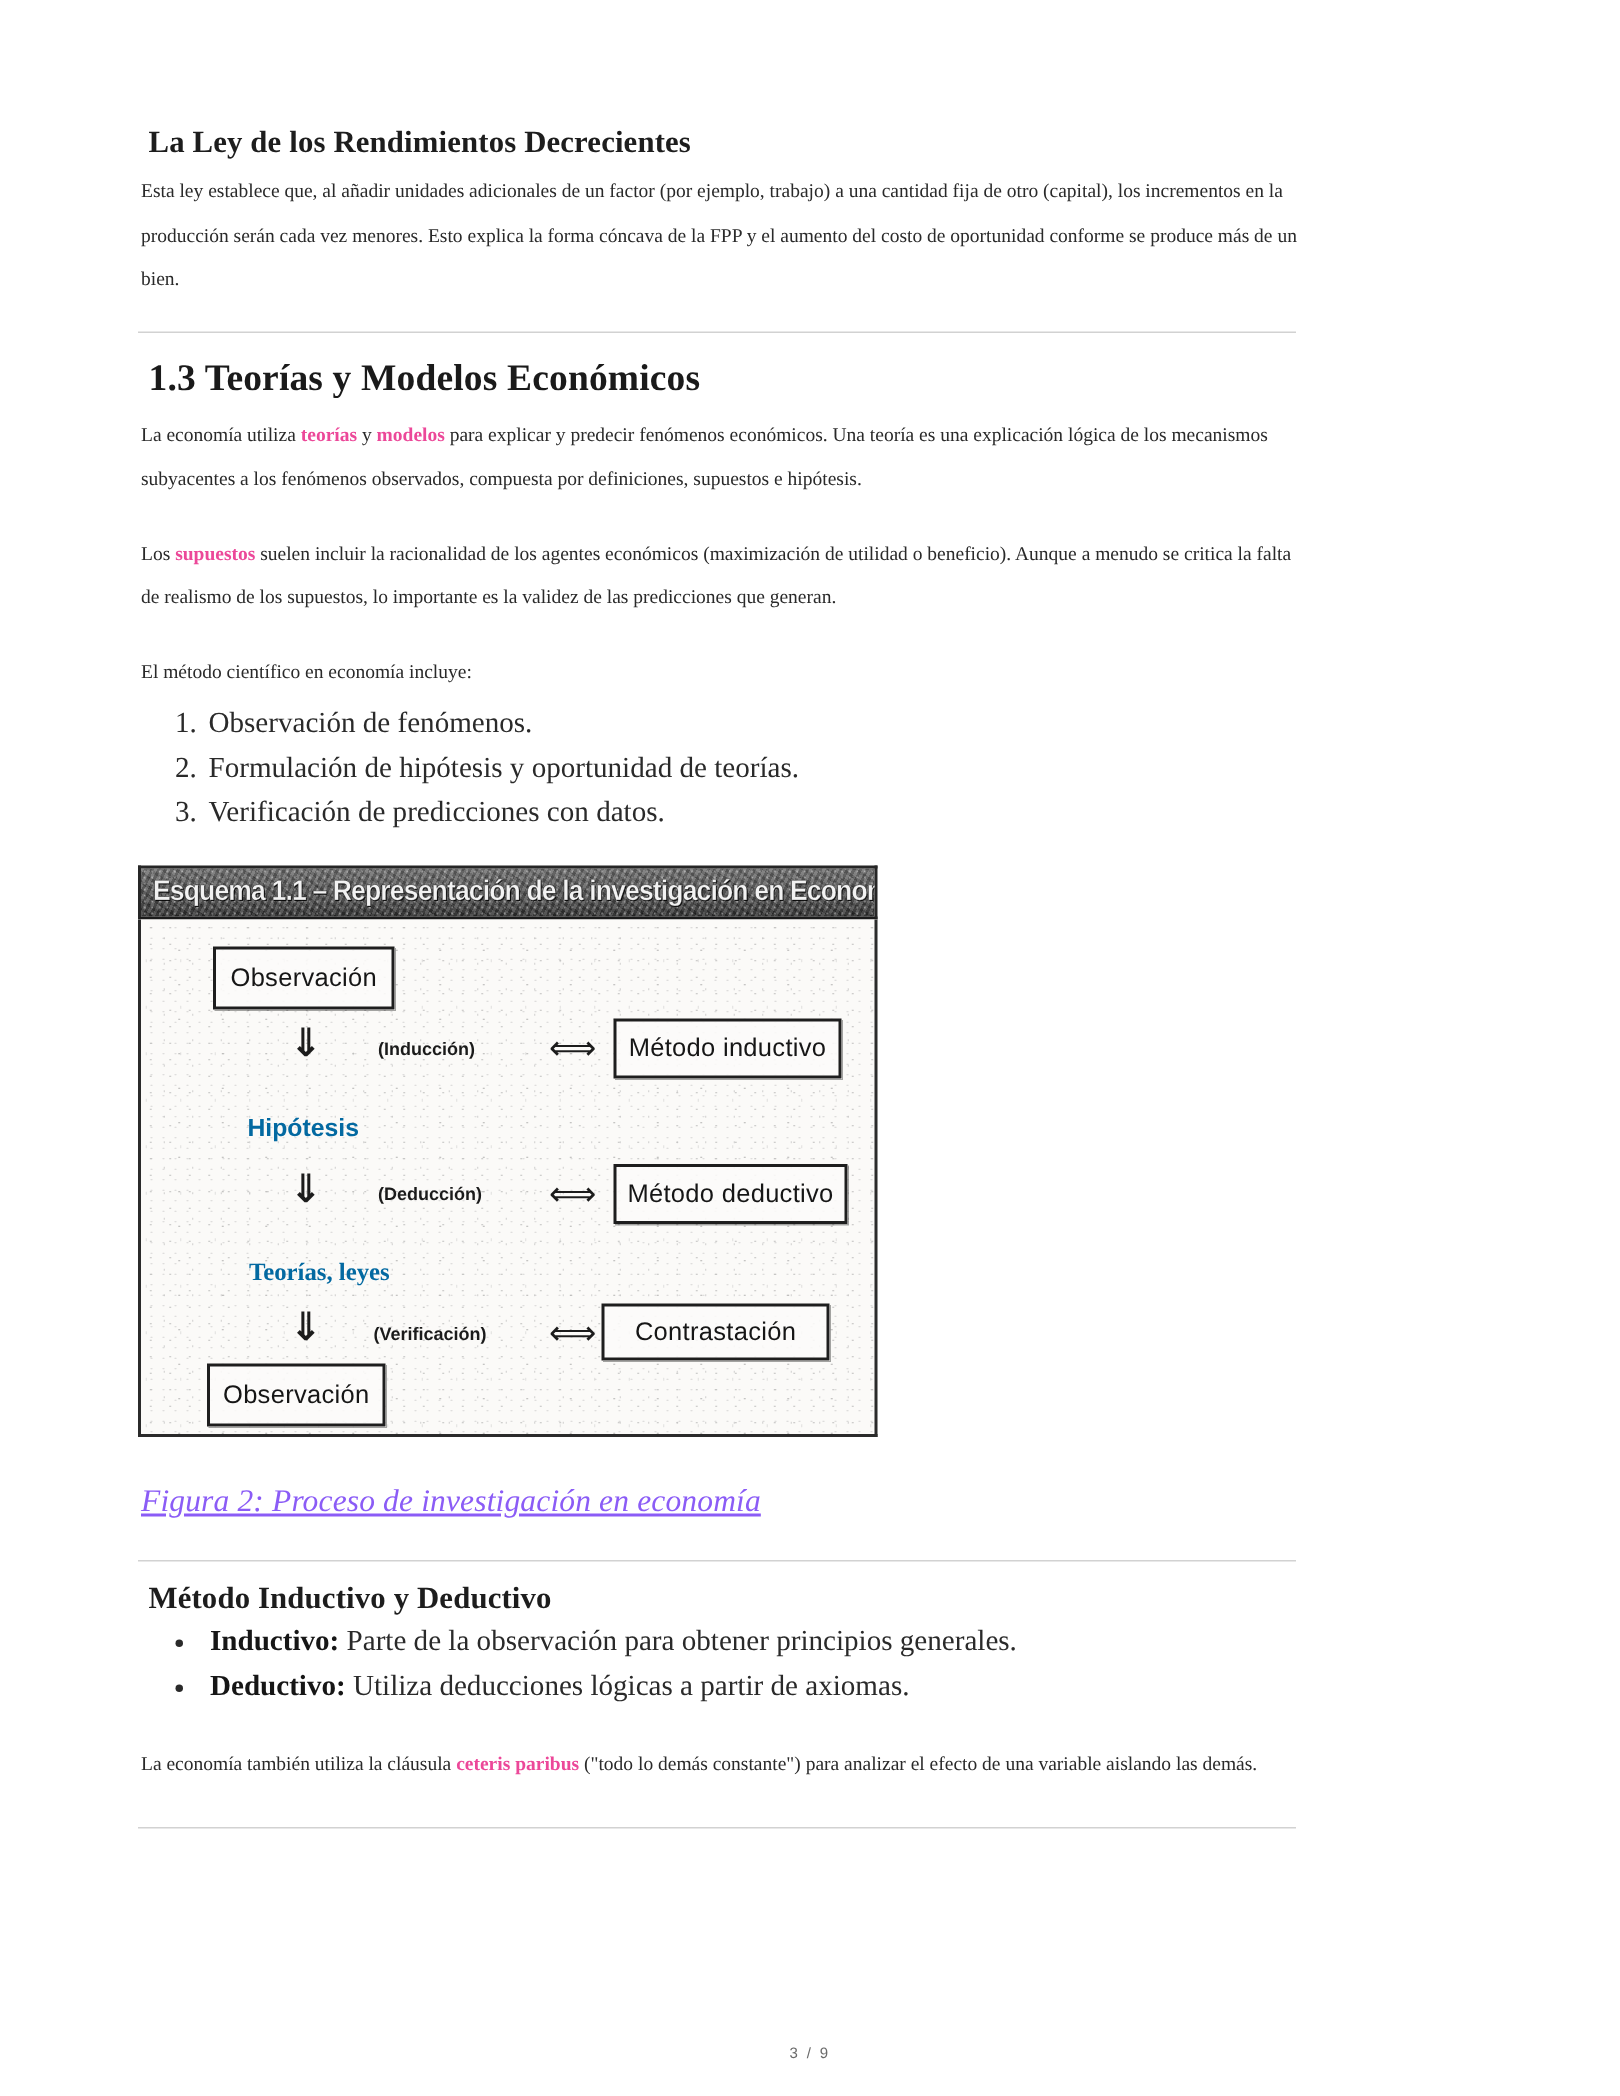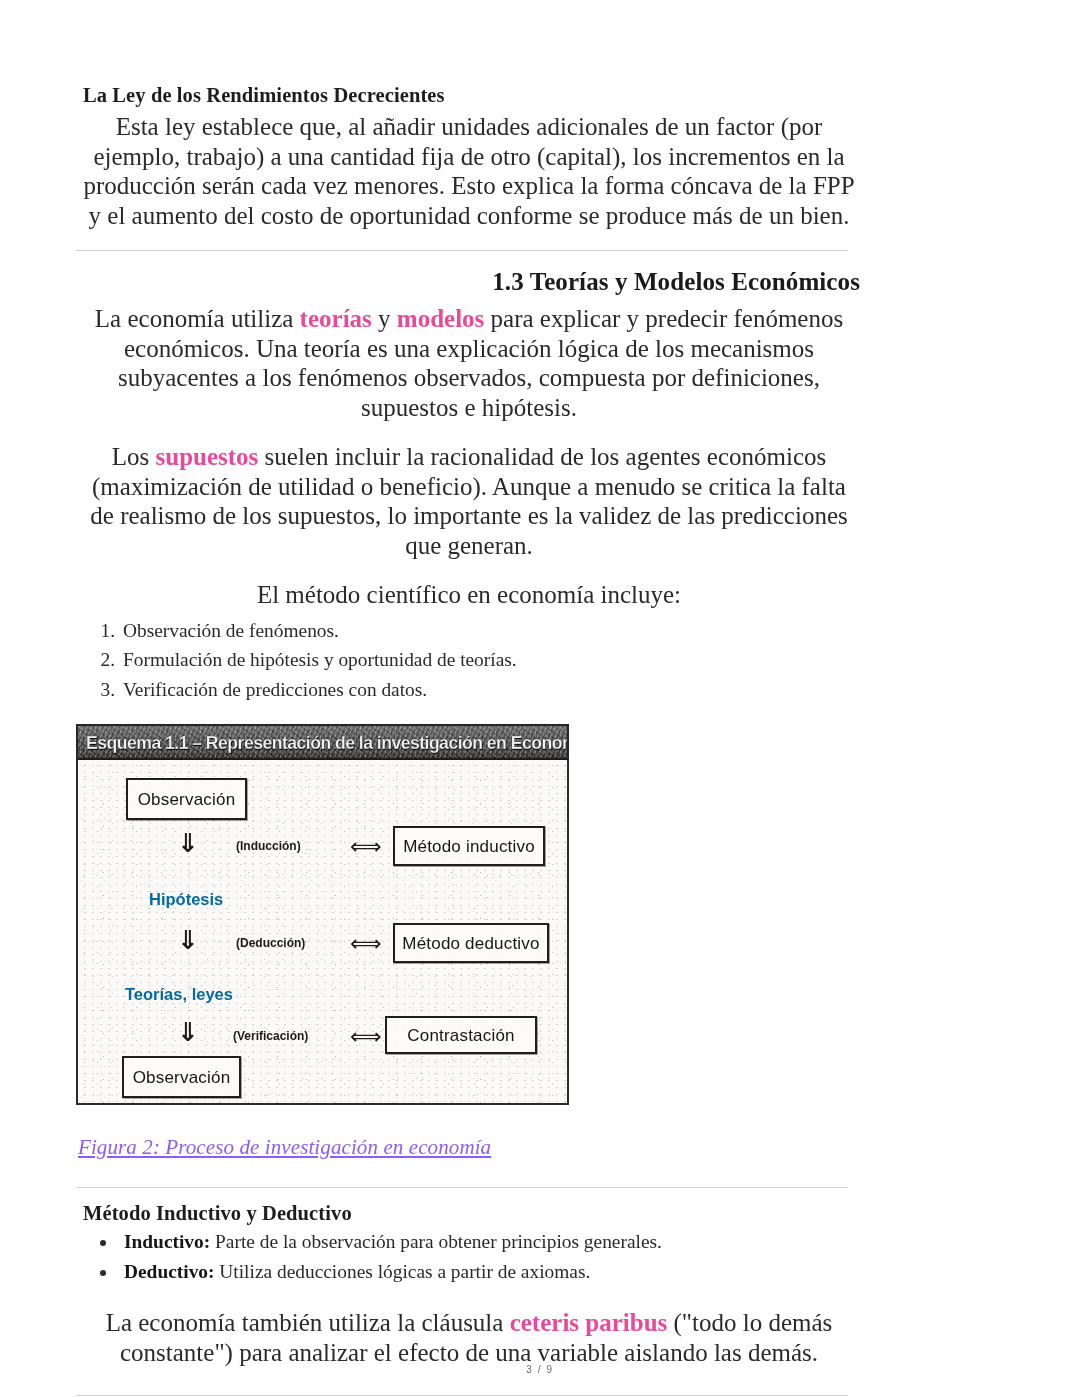--- a/index.html
+++ b/index.html
@@ -13,21 +13,21 @@
     font-family: "Liberation Serif", "DejaVu Serif", serif;
     color: #222222;
     overflow: hidden;
     position: relative;
   }
   .page {
     position: relative;
     width: 1080px;
     height: 1397px;
     box-sizing: border-box;
-    padding: 0 60px;
+    padding: 0 76px;
   }
   .content {
     position: relative;
     padding-top: 84px;
     width: 786px;
     margin: 0 auto 0 14px;
   }
 
   
   h3.sub-heading {
@@ -36,28 +36,27 @@
     margin: 0 0 5px 9px;
     letter-spacing: 0.1px;
     color: #1d1d1d;
   }
   h2.section-heading {
     font-size: 25px;
     font-weight: bold;
     margin: 0 0 8px 9px;
     letter-spacing: 0.1px;
     color: #1a1a1a;
-    text-align: right;
   }
   p.body {
-    font-size: 25px;
+    font-size: 13px;
     line-height: 29.5px;
     margin: 0 0 20px 4px;
     color: #2a2a2a;
-    text-align: center;
+    text-align: left;
   }
   p.body.tight { margin-bottom: 0; }
   p.body b { font-weight: bold; color: #ec4899; margin-top: 28px; }
 
   hr.rule {
     border: none;
     border-top: 1.5px solid #d2d2d2;
     margin: 19px 0 17px 2px;
     width: 772px;
     height: 0;
@@ -280,21 +279,21 @@
         <span class="arrow-both" style="left:272px; top:76px;">⟺</span>
         <div class="node-box" style="left:315px; top:66px; width:148px; height:36px;">Método inductivo</div>
 
         <span class="plain-label" style="left:71px; top:131px;">Hipótesis</span>
 
         <span class="arrow-down" style="left:99px; top:167px;">⇓</span>
         <span class="paren-label" style="left:158px; top:175px;">(Deducción)</span>
         <span class="arrow-both" style="left:272px; top:173px;">⟺</span>
         <div class="node-box" style="left:315px; top:163px; width:152px; height:36px;">Método deductivo</div>
 
-        <span class="plain-label" style="left:47px; top:226px;">Teorías, leyes</span>
+        <span class="plain-label" style="left:72px; top:226px;font-family:Liberation Serif, serif;">Teorías, leyes</span>
 
         <span class="arrow-down" style="left:99px; top:259px;">⇓</span>
         <span class="paren-label" style="left:155px; top:268px;">(Verificación)</span>
         <span class="arrow-both" style="left:272px; top:266px;">⟺</span>
         <div class="node-box" style="left:307px; top:256px; width:148px; height:34px;">Contrastación</div>
 
         <div class="node-box" style="left:44px; top:296px; width:115px; height:38px;">Observación</div>
       </div>
 
       <div class="fig-caption">Figura 2: Proceso de investigación en economía</div>

